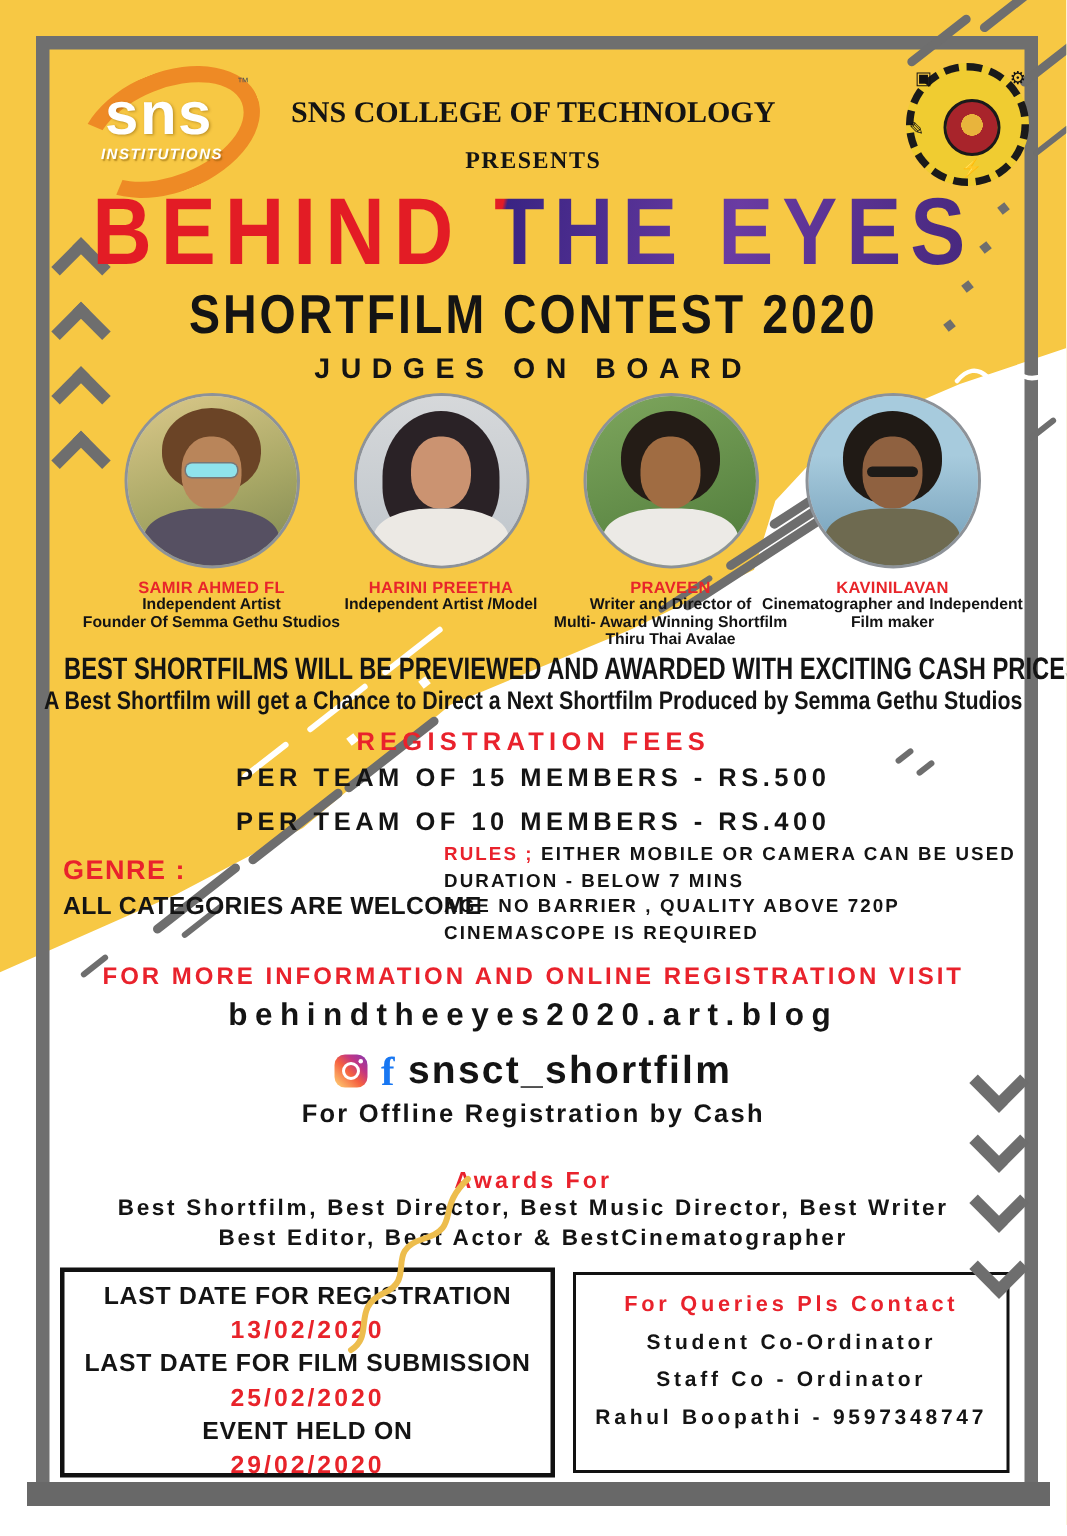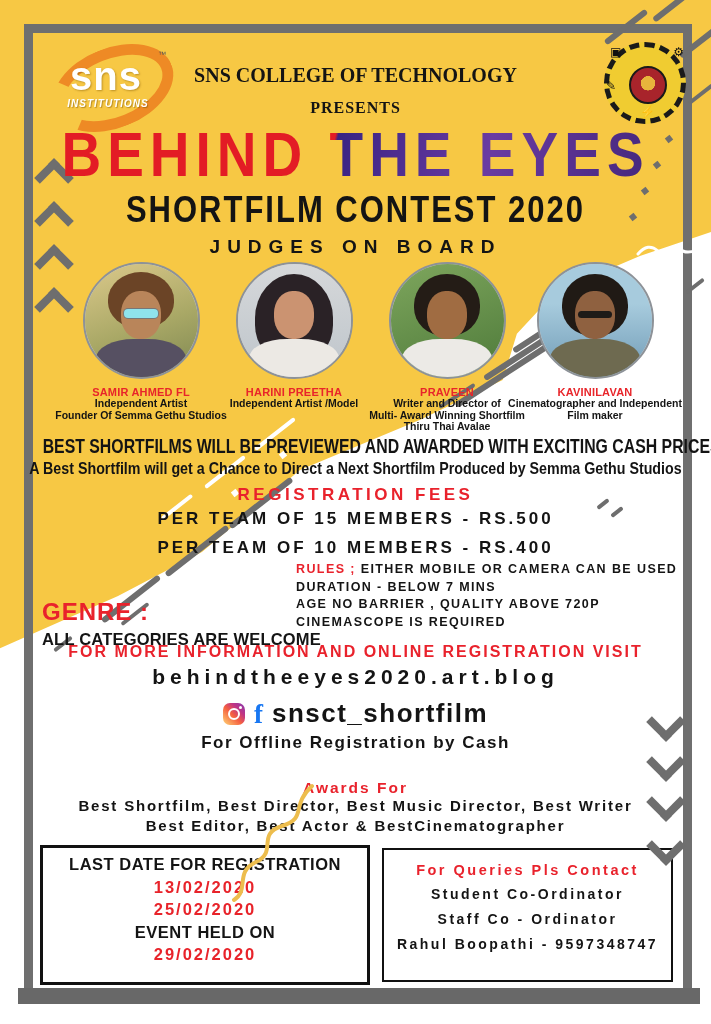--- a/index.html
+++ b/index.html
@@ -70,21 +70,21 @@
   .j2 .ph-body{background:#eceae6;}
   .j3 .ph-bg{background:linear-gradient(180deg,#a7cbdd 35%,#6f9ab5);}
   .j3 .ph-hair{background:#201a15;}
   .j3 .ph-face{background:#8f6140;}
   .j3 .ph-body{background:#6e6a50;}
   .j3 .ph-glass{background:#1e1b18;height:7px;top:47px;}
   .judge-name{margin-top:7px;font-size:11px;font-weight:bold;color:#E8252A;letter-spacing:.2px;}
   .judge-line{font-size:10.5px;font-weight:bold;line-height:11.5px;color:#141414;}
   
   .genre{position:absolute;left:42px;top:570px;text-align:left;white-space:nowrap;}
-  .genre-label{font-size:24px;font-weight:bold;color:#E9222C;letter-spacing:1px;margin-top:28px;}
+  .genre-label{font-size:18px;font-weight:bold;color:#E9222C;letter-spacing:1px;}
   .genre-value{font-size:16.5px;font-weight:bold;letter-spacing:.2px;margin-top:4px;}
   .rules{position:absolute;left:296px;top:561px;text-align:left;}
   .rules-line{font-size:12.5px;font-weight:bold;letter-spacing:1.4px;line-height:17.5px;white-space:nowrap;}
   
   .social{position:absolute;left:0;right:0;top:698px;display:flex;justify-content:center;
       align-items:center;gap:9px;}
   .ig-icon{position:relative;width:22px;height:22px;border-radius:7px;
       background:linear-gradient(45deg,#FFD776,#F56040 45%,#C13584 70%,#833AB4);}
   .ig-icon::before{content:"";position:absolute;left:5px;top:5px;width:8px;height:8px;border-radius:50%;
       border:2.5px solid #fff;}
@@ -265,20 +265,21 @@
 
   <div class="t cond" style="top:733px;font-size:17px;letter-spacing:1.5px;">For Offline Registration by Cash</div>
 
   <div class="t cond red" style="top:779px;font-size:15.5px;letter-spacing:2px;">Awards For</div>
   <div class="t cond" style="top:797px;font-size:15px;letter-spacing:1.8px;">Best Shortfilm, Best Director, Best Music Director, Best Writer</div>
   <div class="t cond" style="top:817px;font-size:15px;letter-spacing:1.8px;">Best Editor, Best Actor &amp; BestCinematographer</div>
 
   <div class="box-dates">
     <div class="row-label">LAST DATE FOR REGISTRATION</div>
     <div class="row-date">13/02/2020</div>
+    <div class="row-label">LAST DATE FOR FILM SUBMISSION</div>
     <div class="row-date">25/02/2020</div>
     <div class="row-label">EVENT HELD ON</div>
     <div class="row-date">29/02/2020</div>
   </div>
 
   <div class="box-queries">
     <div class="q-head">For Queries Pls Contact</div>
     <div class="q-line">Student Co-Ordinator</div>
     <div class="q-line">Staff Co - Ordinator</div>
     <div class="q-line">Rahul Boopathi - 9597348747</div>

